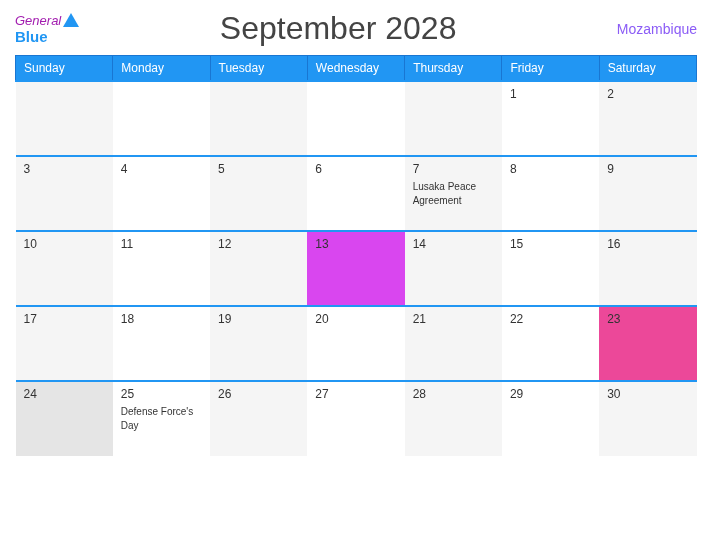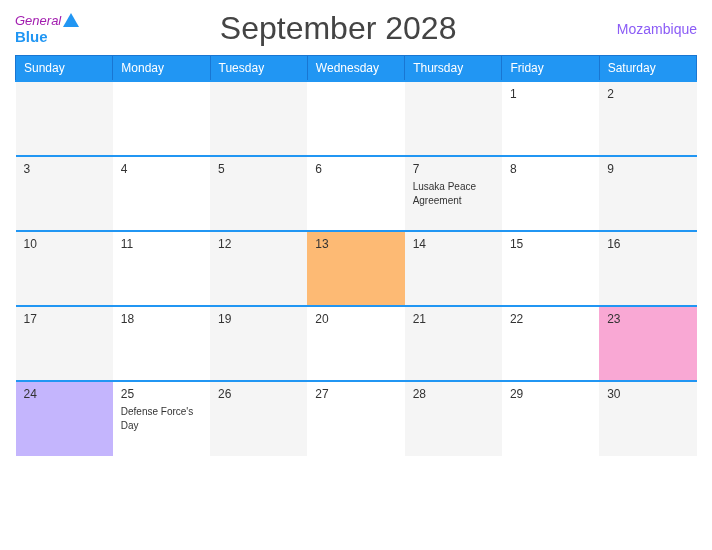--- a/index.html
+++ b/index.html
@@ -172,21 +172,21 @@
         <tr>
           <td style="background: rgb(245, 245, 245);">
             <span class="day-number">10</span>
           </td>
           <td style="background: rgb(255, 255, 255);">
             <span class="day-number">11</span>
           </td>
           <td style="background: rgb(245, 245, 245);">
             <span class="day-number">12</span>
           </td>
-          <td style="background: #fdba74;">
+          <td style="background: #d946ef;">
             <span class="day-number">13</span>
           </td>
           <td style="background: rgb(245, 245, 245);">
             <span class="day-number">14</span>
           </td>
           <td style="background: rgb(255, 255, 255);">
             <span class="day-number">15</span>
           </td>
           <td style="background: rgb(245, 245, 245);">
             <span class="day-number">16</span>
@@ -204,26 +204,26 @@
           </td>
           <td style="background: rgb(255, 255, 255);">
             <span class="day-number">20</span>
           </td>
           <td style="background: rgb(245, 245, 245);">
             <span class="day-number">21</span>
           </td>
           <td style="background: rgb(255, 255, 255);">
             <span class="day-number">22</span>
           </td>
-          <td style="background: #f9a8d4;">
+          <td style="background: #ec4899;">
             <span class="day-number">23</span>
           </td>
         </tr>
         <tr>
-          <td style="background: #c4b5fd;">
+          <td style="background: #e5e5e5;">
             <span class="day-number">24</span>
           </td>
           <td style="background: rgb(255, 255, 255);"><span class="day-number">25</span><span class="event-text">Defense Force's Day</span></td>
           <td style="background: rgb(245, 245, 245);">
             <span class="day-number">26</span>
           </td>
           <td style="background: rgb(255, 255, 255);">
             <span class="day-number">27</span>
           </td>
           <td style="background: rgb(245, 245, 245);">

